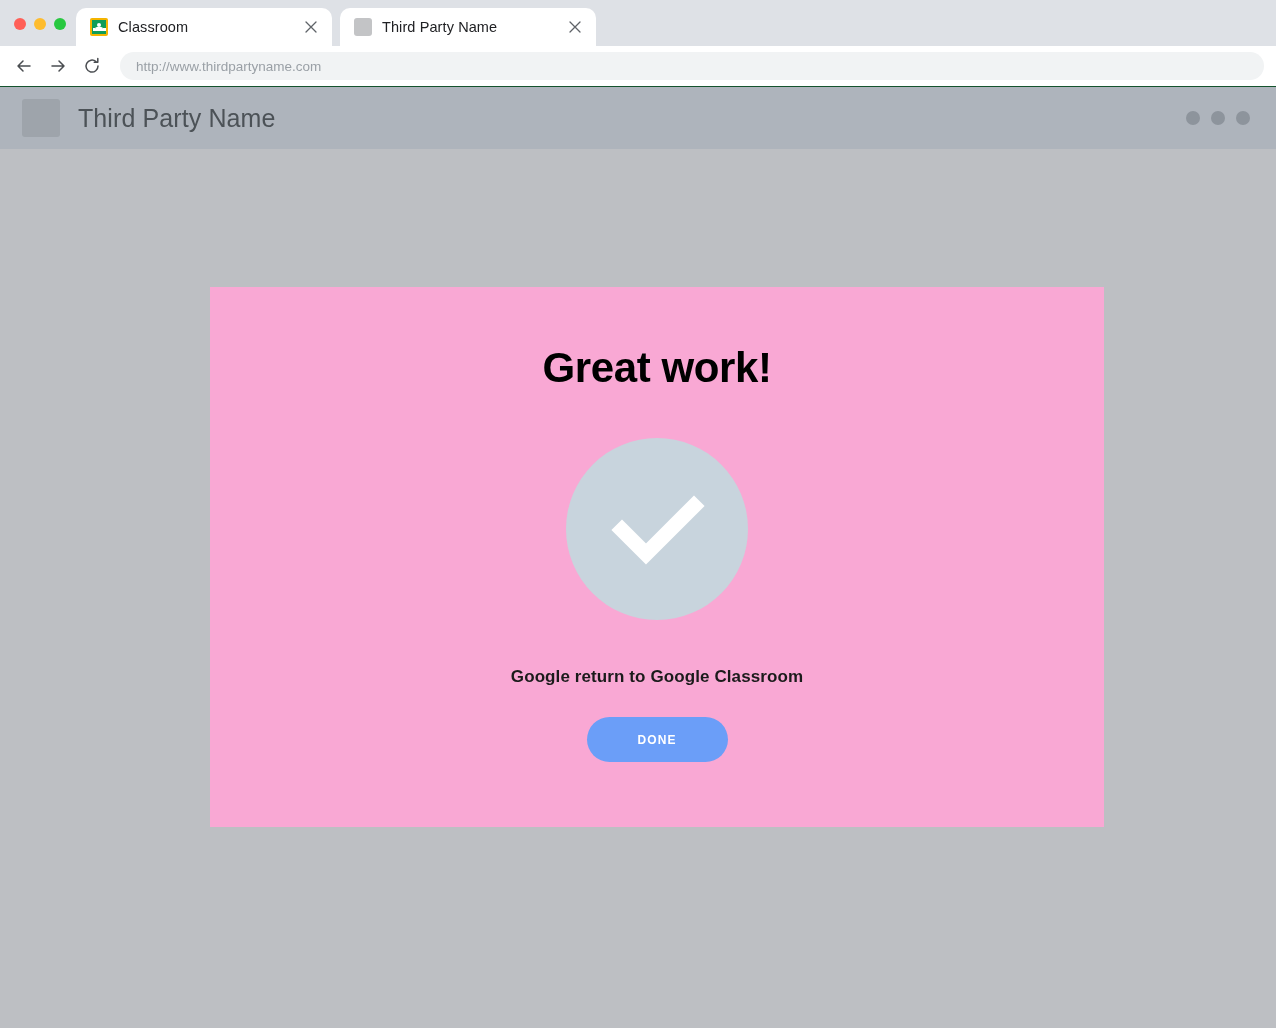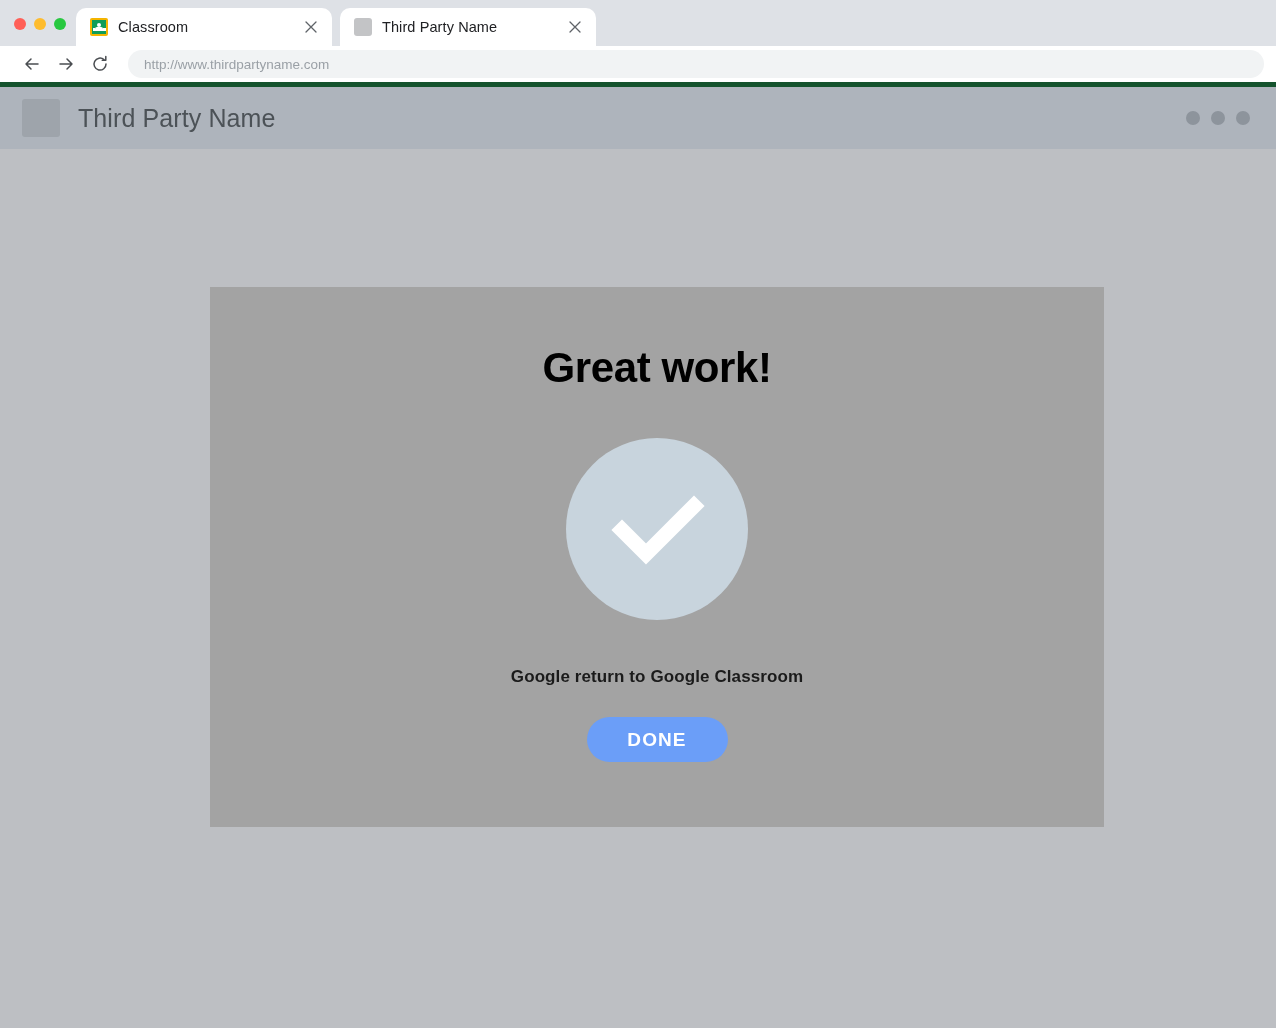--- a/index.html
+++ b/index.html
@@ -116,24 +116,24 @@
     color: #5f6368;
     border-radius: 50%;
   }
   .tab-close svg { display: block; }
 
   .toolbar {
     height: 41px;
     background: #ffffff;
     display: flex;
     align-items: center;
-    padding: 0 12px 0 16px;
+    padding: 0 12px 0 8px;
     gap: 2px;
     flex: none;
-    border-bottom: 5px solid #14532d;
+    border-bottom: 1px solid #14532d;
   }
   .nav-btn {
     width: 32px; height: 32px;
     display: flex; align-items: center; justify-content: center;
     border-radius: 50%;
     color: #4a4d51;
     flex: none;
   }
   .nav-btn svg { display: block; }
 
@@ -196,21 +196,21 @@
     background: #8d949c;
   }
 
   
   .card {
     position: absolute;
     left: 210px;
     top: 200px;
     width: 894px;
     height: 540px;
-    background: #a3a3a3;
+    background: #f9a8d4;
     display: flex;
     flex-direction: column;
     align-items: center;
   }
 
   .card-title {
     margin-top: 57px;
     font-size: 42px;
     font-weight: bold;
     color: #000000;
@@ -242,21 +242,21 @@
 
   .done-button {
     margin-top: 27px;
     width: 141px;
     height: 45px;
     border: none;
     border-radius: 23px;
     background: #6b9ef8;
     color: #ffffff;
     font-family: "Liberation Sans", sans-serif;
-    font-size: 19px;
+    font-size: 12px;
     font-weight: bold;
     letter-spacing: 1.1px;
     display: flex;
     align-items: center;
     justify-content: center;
   }
 </style>
 </head>
 <body>
 

